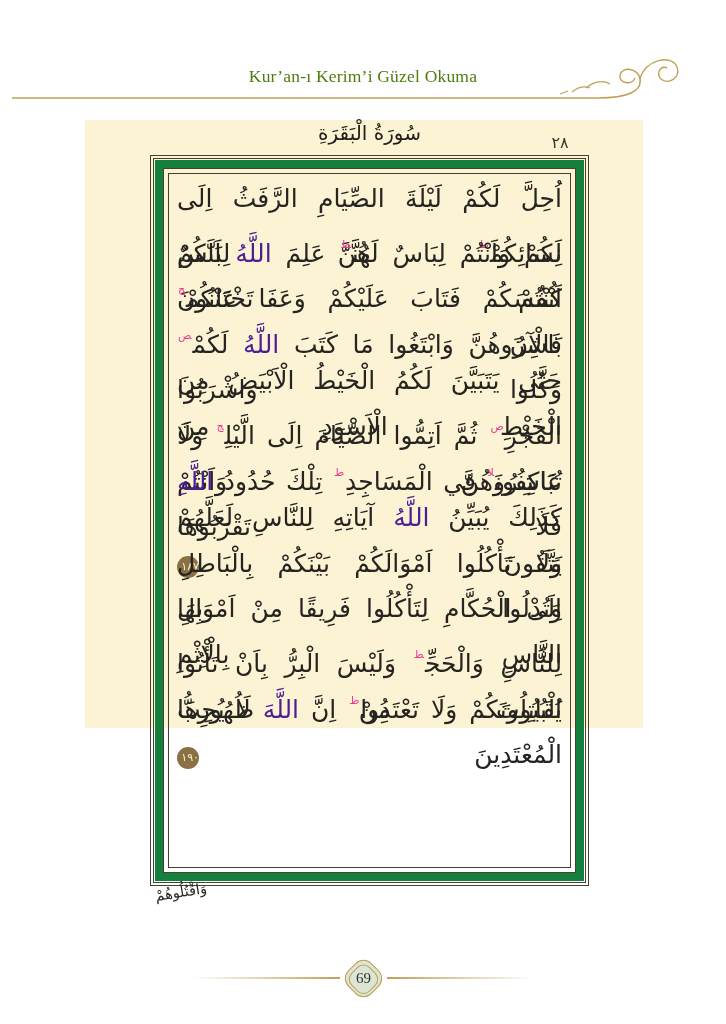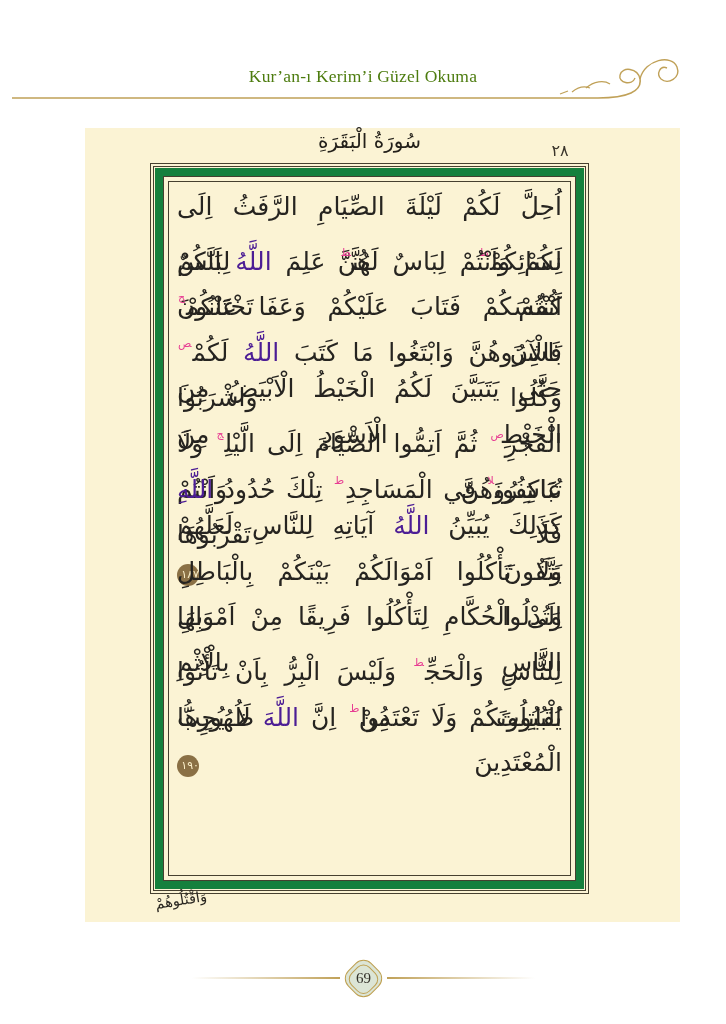--- a/index.html
+++ b/index.html
@@ -14,23 +14,22 @@
   .hdr-title{
     position:absolute;top:66px;left:0;width:726px;
     text-align:center;
     font-size:17.5px;color:#4d7c0f;
     font-family:"Liberation Serif", serif;
     letter-spacing:.2px;
   }
   .hdr-rule{position:absolute;top:44px;left:0;width:712px;height:60px;}
   
   .sheet{
-    position:absolute;left:85px;top:128px;width:558px;height:794px;
+    position:absolute;left:85px;top:120px;width:558px;height:608px;
     background:#FBF3D4;
-    padding-left:37px;
   }
   .surah-title{
     position:absolute;top:1px;left:65px;width:439px;
     text-align:center;direction:rtl;
     font-size:20px;color:#23201a;
     font-family:"DejaVu Sans", sans-serif;
   }
   .page-num-ar{
     position:absolute;top:13px;left:455px;width:40px;
     text-align:center;

